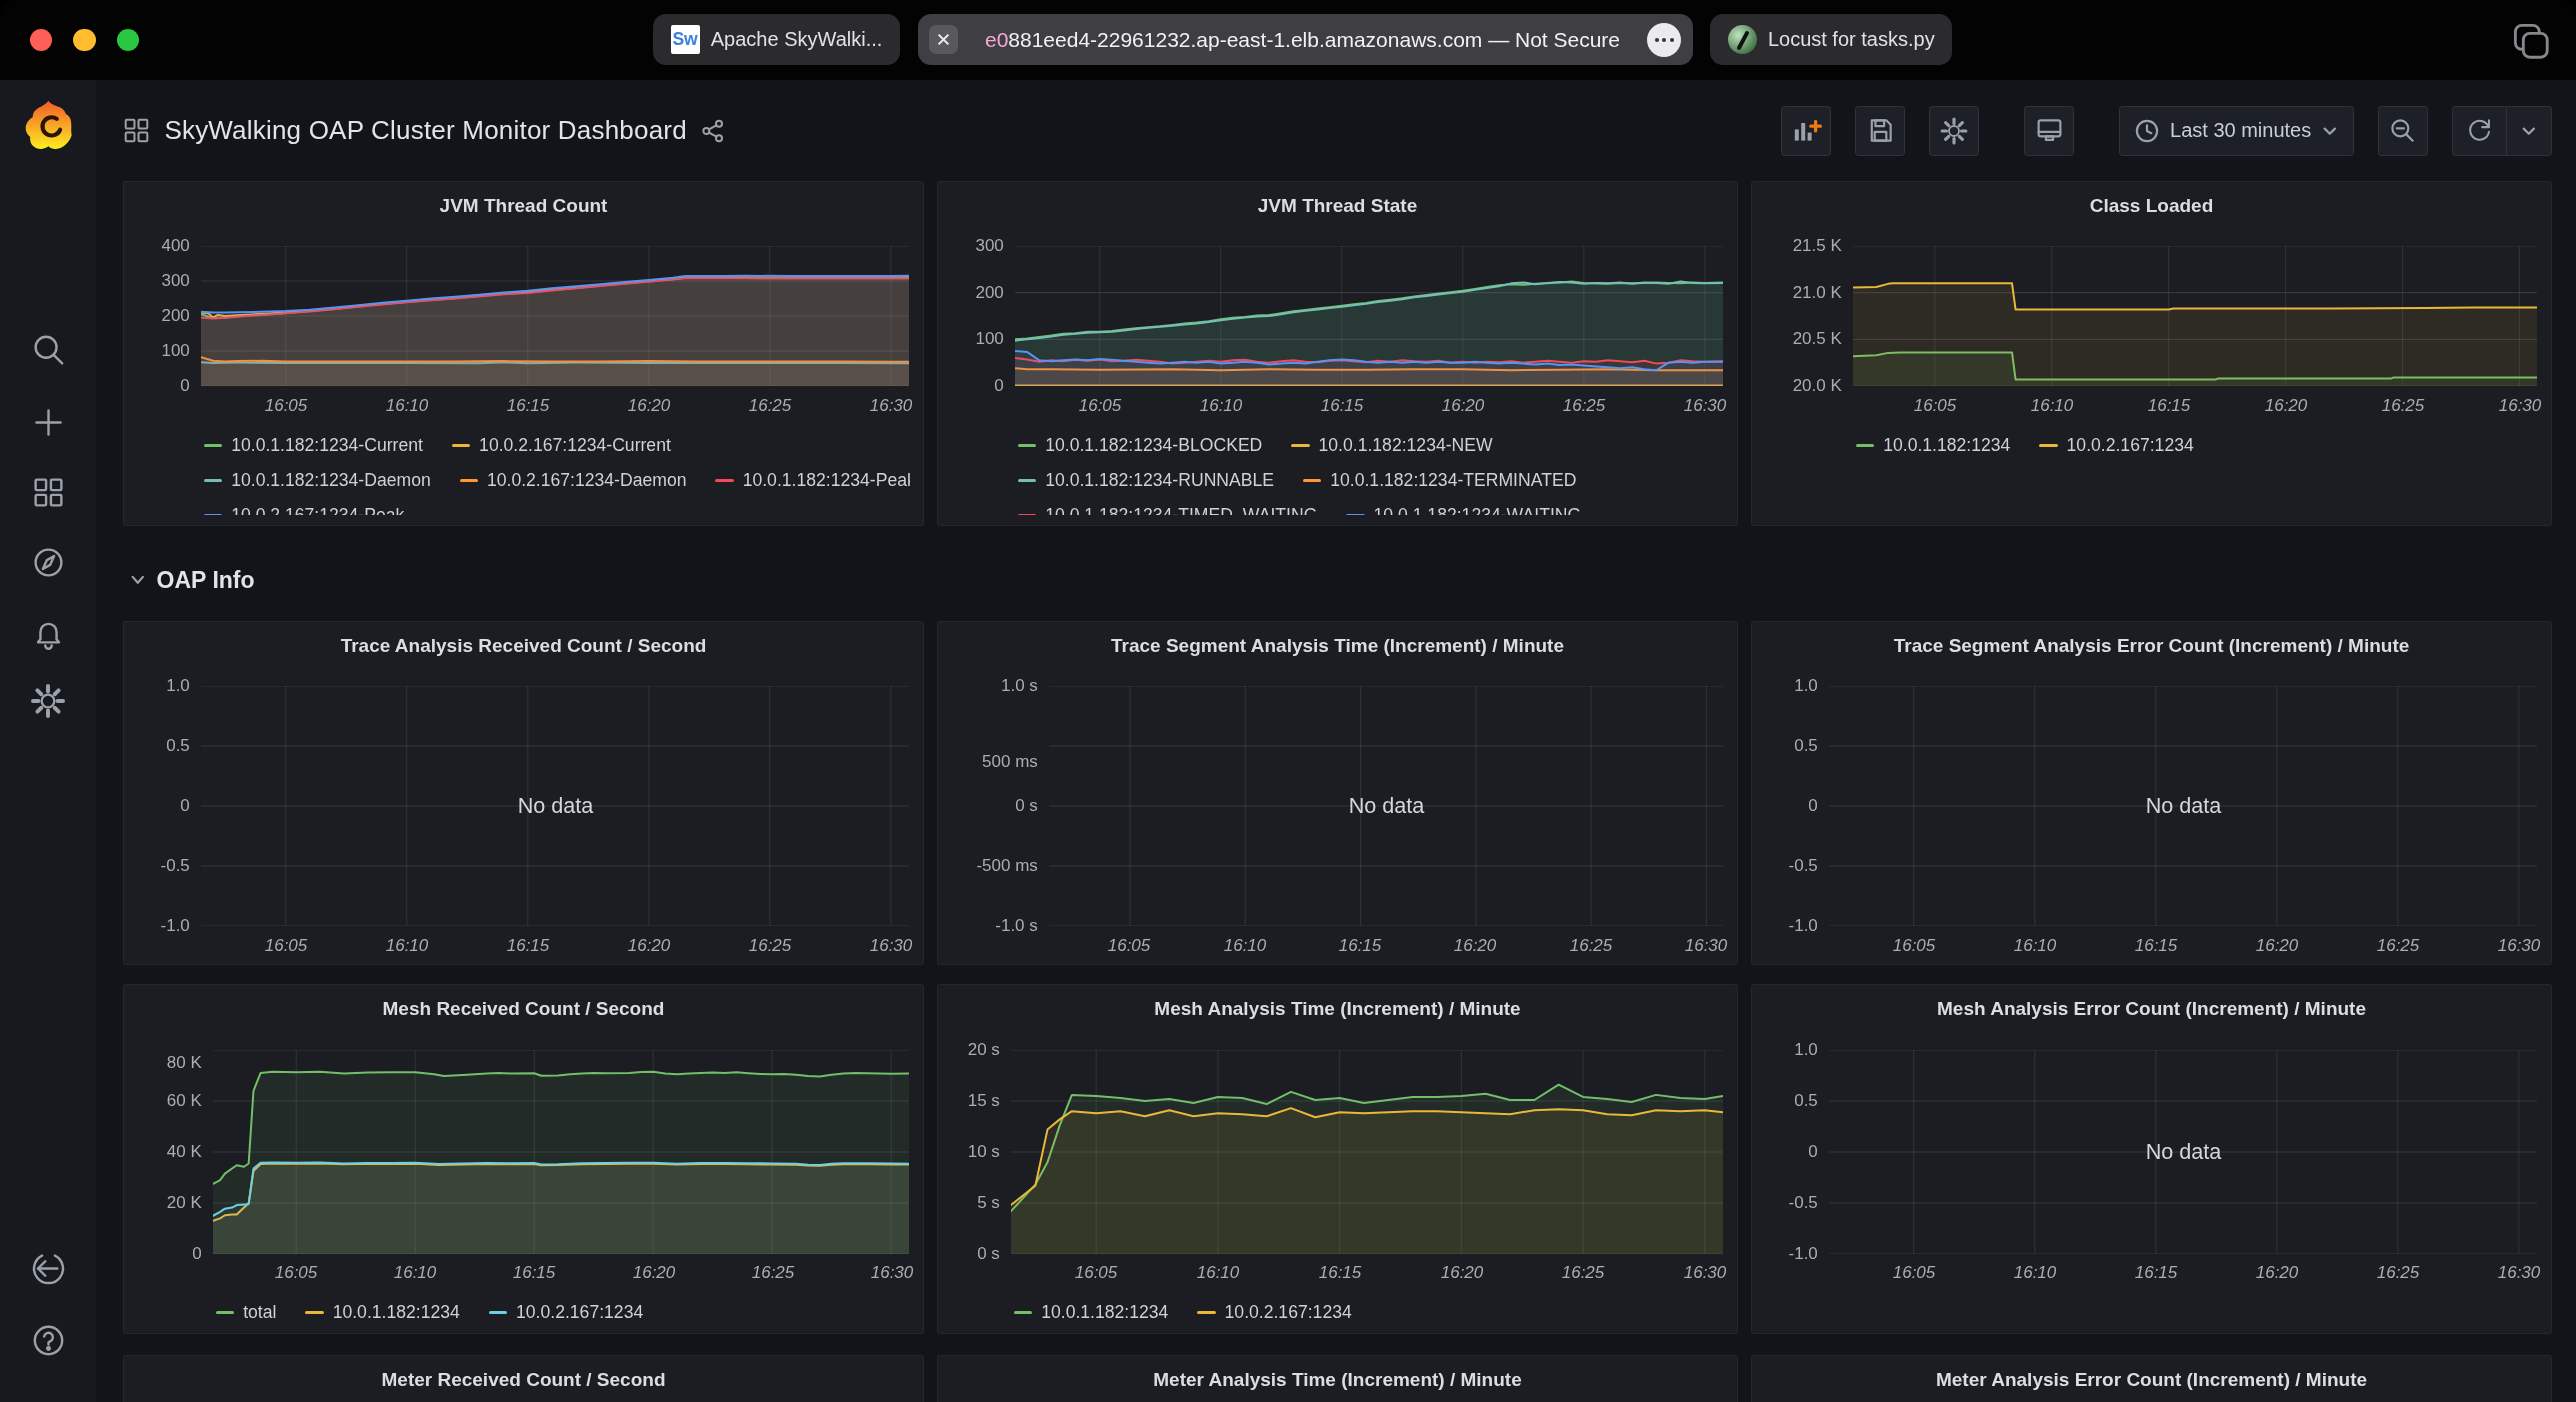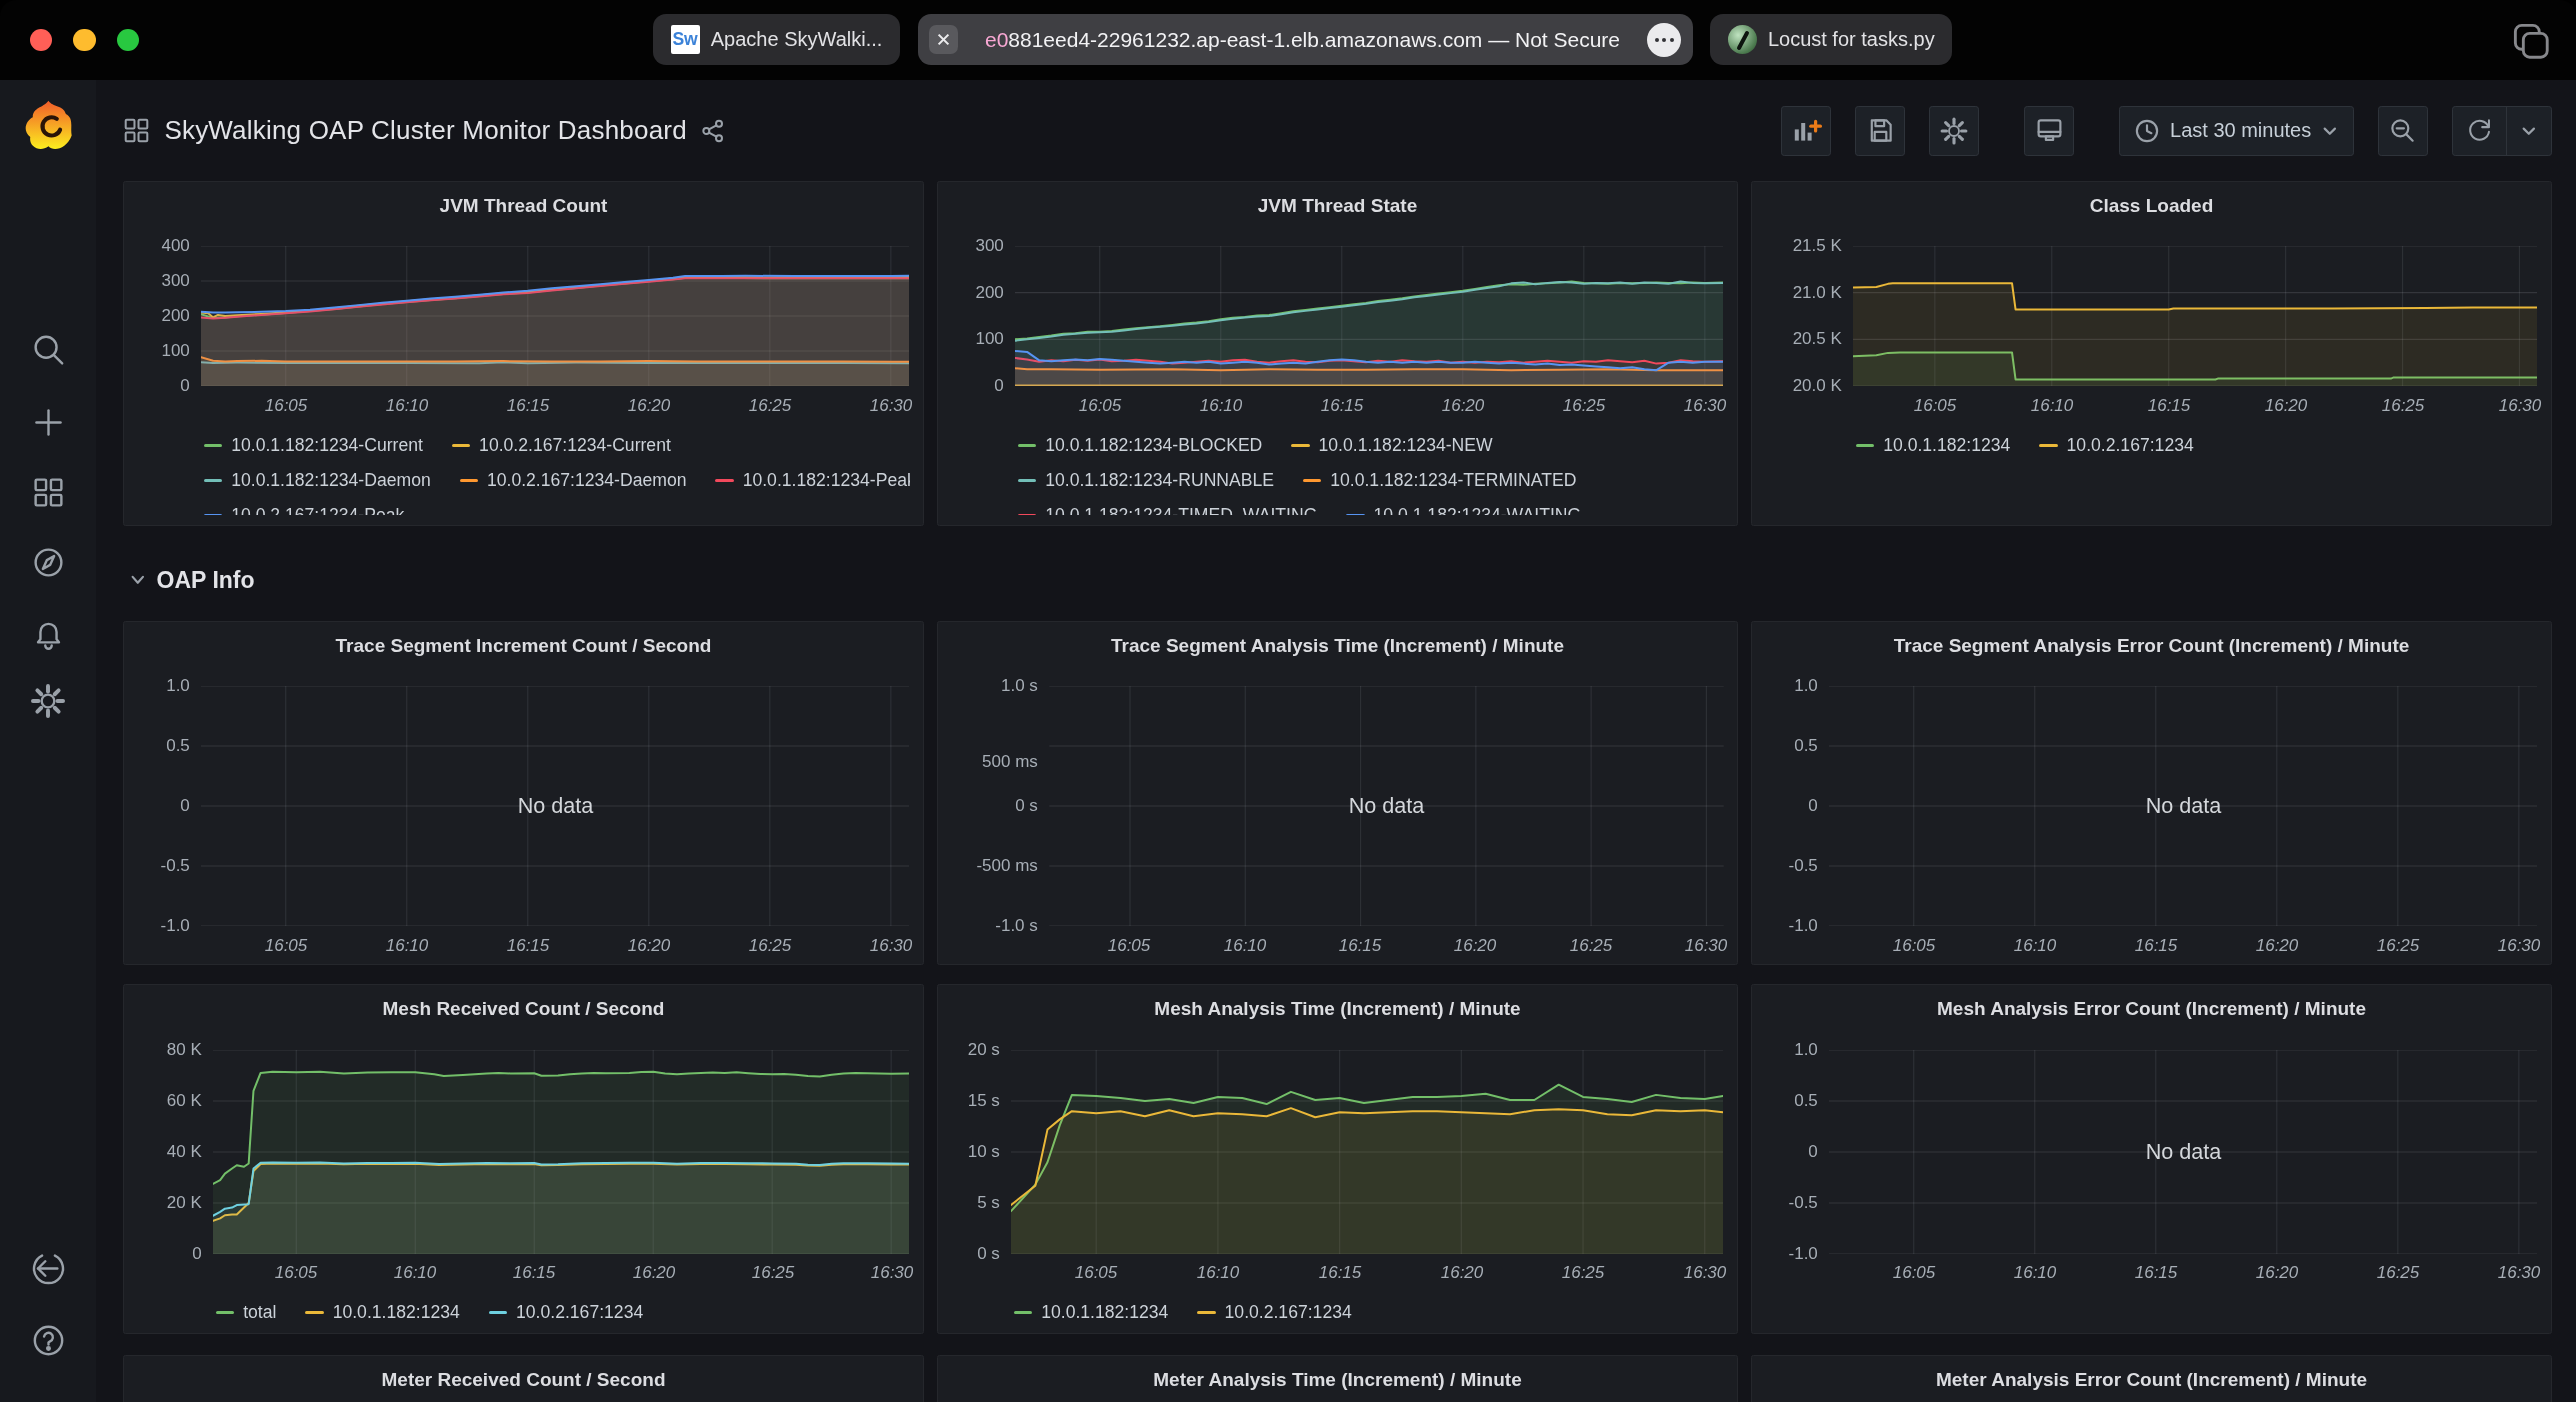--- a/index.html
+++ b/index.html
@@ -490,21 +490,21 @@
 
     <div class="section-row">
       <svg width="17.6" height="17.6" viewBox="0 0 24 24" class="stroke-icon" stroke-width="3">
         <polyline points="5,8 12,16 19,8"></polyline>
         </svg>
       <span class="section-title">OAP Info</span>
     </div>
 
     <div class="prow r2">
       <div class="panel">
-        <div class="ptitle">Trace Segment Increment Count / Second</div>
+        <div class="ptitle">Trace Analysis Received Count / Second</div>
         <div class="chart">
             <div class="yaxis" style="width: 64px;">
               <div class="ytick" style="top: 0px;">1.0</div>
               <div class="ytick" style="top: 60px;">0.5</div>
               <div class="ytick" style="top: 120px;">0</div>
               <div class="ytick" style="top: 180px;">-0.5</div>
               <div class="ytick" style="top: 240px;">-1.0</div>
             </div>
           <div class="plotwrap">
               <svg width="708" height="240" viewBox="0 0 885 300">
@@ -604,21 +604,21 @@
             <div class="xtick" style="left: 754px;">16:30</div>
           </div>
       </div>
     </div>
 
     <div class="prow r3">
       <div class="panel">
         <div class="ptitle">Mesh Received Count / Second</div>
         <div class="chart">
             <div class="yaxis" style="width: 76px;">
-              <div class="ytick" style="top: 0px;">80 K</div>
+              <div class="ytick" style="top: 13px;">80 K</div>
               <div class="ytick" style="top: 51px;">60 K</div>
               <div class="ytick" style="top: 102px;">40 K</div>
               <div class="ytick" style="top: 153px;">20 K</div>
               <div class="ytick" style="top: 204px;">0</div>
             </div>
           <div class="plotwrap">
               <svg width="696" height="204" viewBox="0 0 870 255">
                 <line x1="0" y1="0" x2="870" y2="0" stroke="rgba(208,214,222,0.14)" stroke-width="1.5"></line>
                 <line x1="0" y1="63.75" x2="870" y2="63.75" stroke="rgba(208,214,222,0.14)" stroke-width="1.5"></line>
                 <line x1="0" y1="127.5" x2="870" y2="127.5" stroke="rgba(208,214,222,0.14)" stroke-width="1.5"></line>

